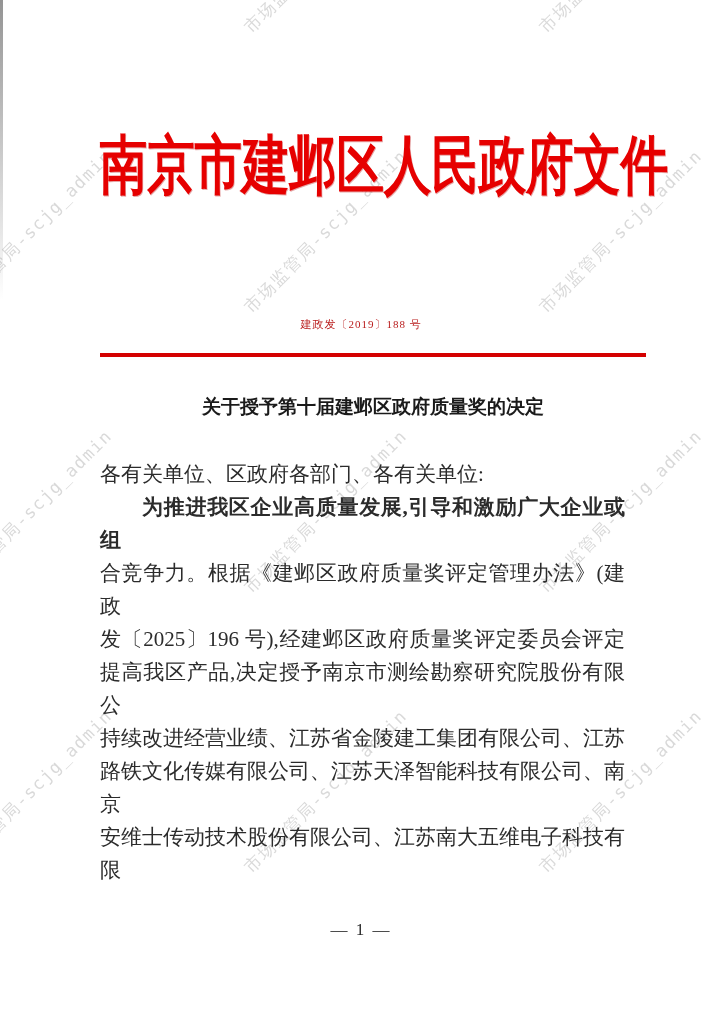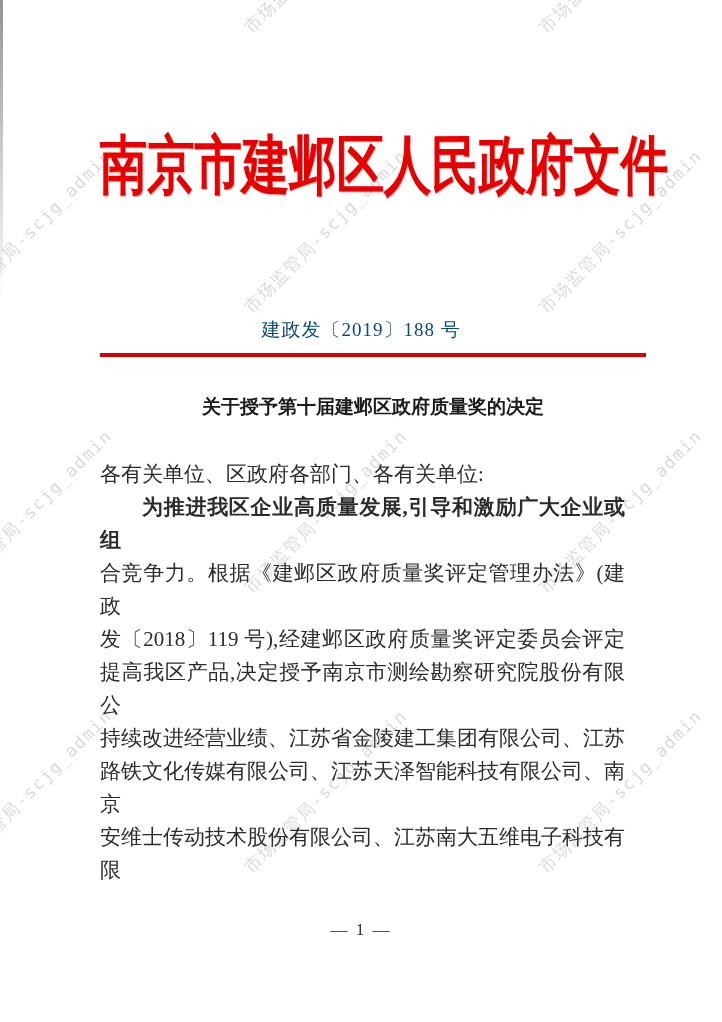--- a/index.html
+++ b/index.html
@@ -46,22 +46,22 @@
     font-weight:bold;
     color:var(--header-red);
     transform:scaleX(0.74);
     transform-origin:center;
     white-space:nowrap;
     text-shadow:1px 1px 0 rgba(180,0,0,.35);
   }
   .doc-number{
     position:absolute;top:317px;left:0;width:100%;
     text-align:center;
-    font-size:19px;
-    color:#0c4a6e;
+    font-size:11px;
+    color:#b91c1c;
     letter-spacing:1px;
   }
   .red-line{
     position:absolute;top:353px;left:100px;width:546px;height:4px;
     background:var(--divider-red);
   }
   .doc-title{
     position:absolute;top:394px;left:12px;width:100%;
     margin:0;
     text-align:center;
@@ -121,21 +121,21 @@
 
     <div class="red-line"></div>
 
     <h1 class="doc-title">关于授予第十届建邺区政府质量奖的决定</h1>
 
     <div class="doc-body">
 
     <div class="line">各有关单位、区政府各部门、各有关单位:</div>
         <div class="line indent justify">为推进我区企业高质量发展,引导和激励广大企业或组</div>
         <div class="line justify">合竞争力。根据《建邺区政府质量奖评定管理办法》(建政</div>
-        <div class="line justify">发〔2018〕119 号),经建邺区政府质量奖评定委员会评定</div>
+        <div class="line justify">发〔2025〕196 号),经建邺区政府质量奖评定委员会评定</div>
         <div class="line justify">提高我区产品,决定授予南京市测绘勘察研究院股份有限公</div>
         <div class="line justify">持续改进经营业绩、江苏省金陵建工集团有限公司、江苏</div>
         <div class="line justify">路铁文化传媒有限公司、江苏天泽智能科技有限公司、南京</div>
         <div class="line justify">安维士传动技术股份有限公司、江苏南大五维电子科技有限</div>
       </div>
 
     <div class="page-number">— 1 —</div>
 
   </div>
 </div>

